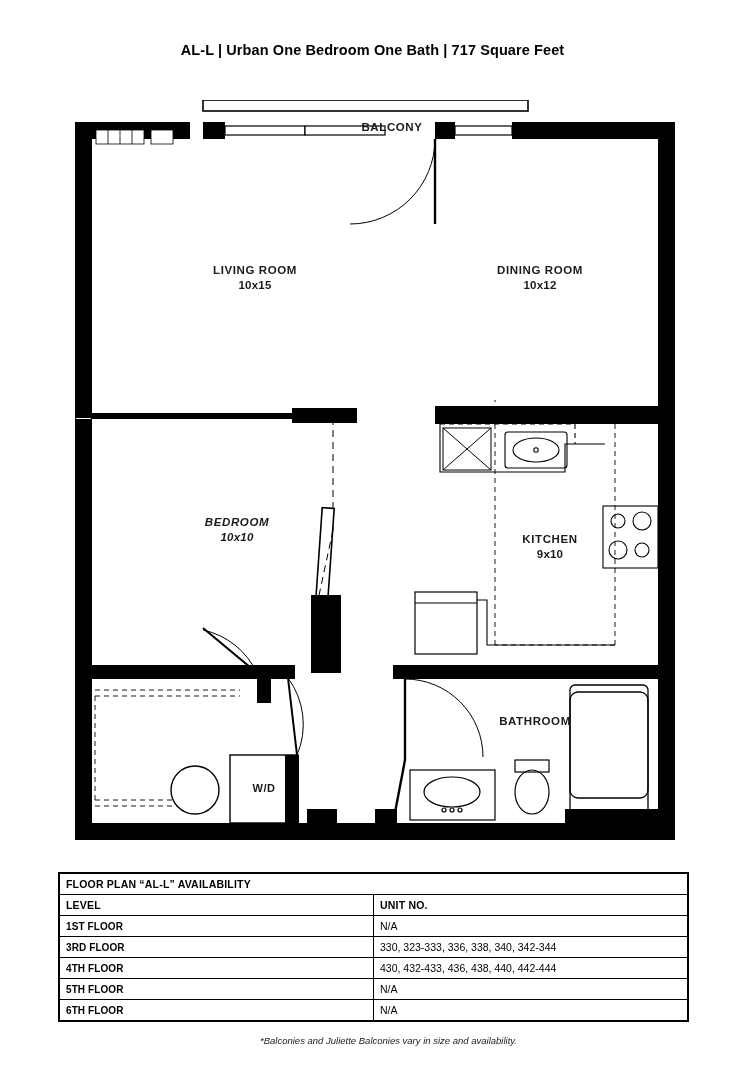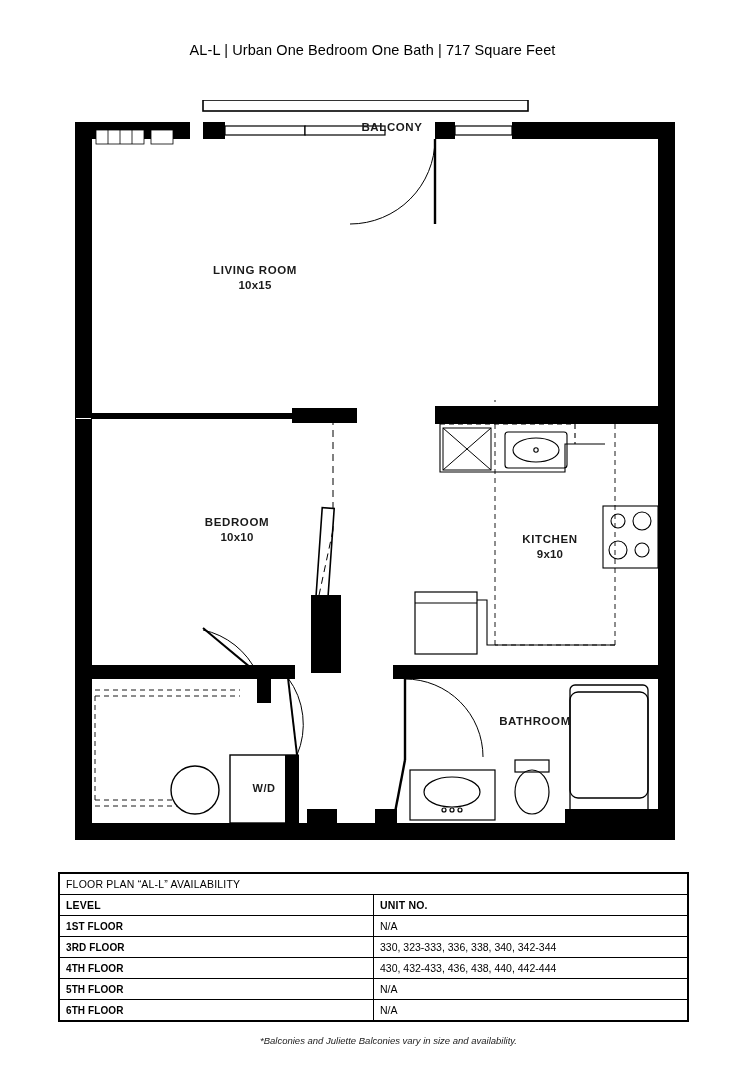--- a/index.html
+++ b/index.html
@@ -23,21 +23,21 @@
   }
 
   
   .title {
     position: absolute;
     top: 42px;
     left: 0;
     width: 745px;
     text-align: center;
     font-size: 14.5px;
-    font-weight: normal;
+    font-weight: bold;
     letter-spacing: 0.1px;
   }
 
   
   .plan {
     position: absolute;
     left: 75px;
     top: 100px;
     width: 492px;
     height: 740px;
@@ -76,21 +76,21 @@
     table-layout: fixed;
   }
   .avail td {
     border: 1px solid #000;
     padding: 3px 6px;
     height: 14px;
     vertical-align: middle;
   }
   .avail td.col-level { width: 83px; margin-left: 40px; }
   .avail .hdr-full {
-    font-weight: normal;
+    font-weight: bold;
     letter-spacing: 0.2px;
     margin-top: 12px;
   }
   .avail .hdr {
     font-weight: bold;
     letter-spacing: 0.2px;
   }
   .avail .lvl {
     font-weight: bold;
     font-size: 10px;
@@ -290,22 +290,26 @@
 
     <div class="room-label" style="left:257px; top:20px; width:120px;">
       <div>BALCONY</div>
     </div>
 
     <div class="room-label" style="left:100px; top:163px; width:160px;">
       <div>LIVING ROOM</div>
       <div class="dim">10x15</div>
     </div>
 
-
-    <div class="room-label" style="left:82px; top:415px; width:160px;">
+    <div class="room-label" style="left:380px; top:163px; width:170px;">
+      <div>DINING ROOM</div>
+      <div class="dim">10x12</div>
+    </div>
+
+    <div class="room-label" style="left:82px; top:415px; width:160px;font-style:italic;">
       <div>BEDROOM</div>
       <div class="dim">10x10</div>
     </div>
 
     <div class="room-label" style="left:400px; top:432px; width:150px;">
       <div>KITCHEN</div>
       <div class="dim">9x10</div>
     </div>
 
     <div class="room-label" style="left:385px; top:614px; width:150px;">

